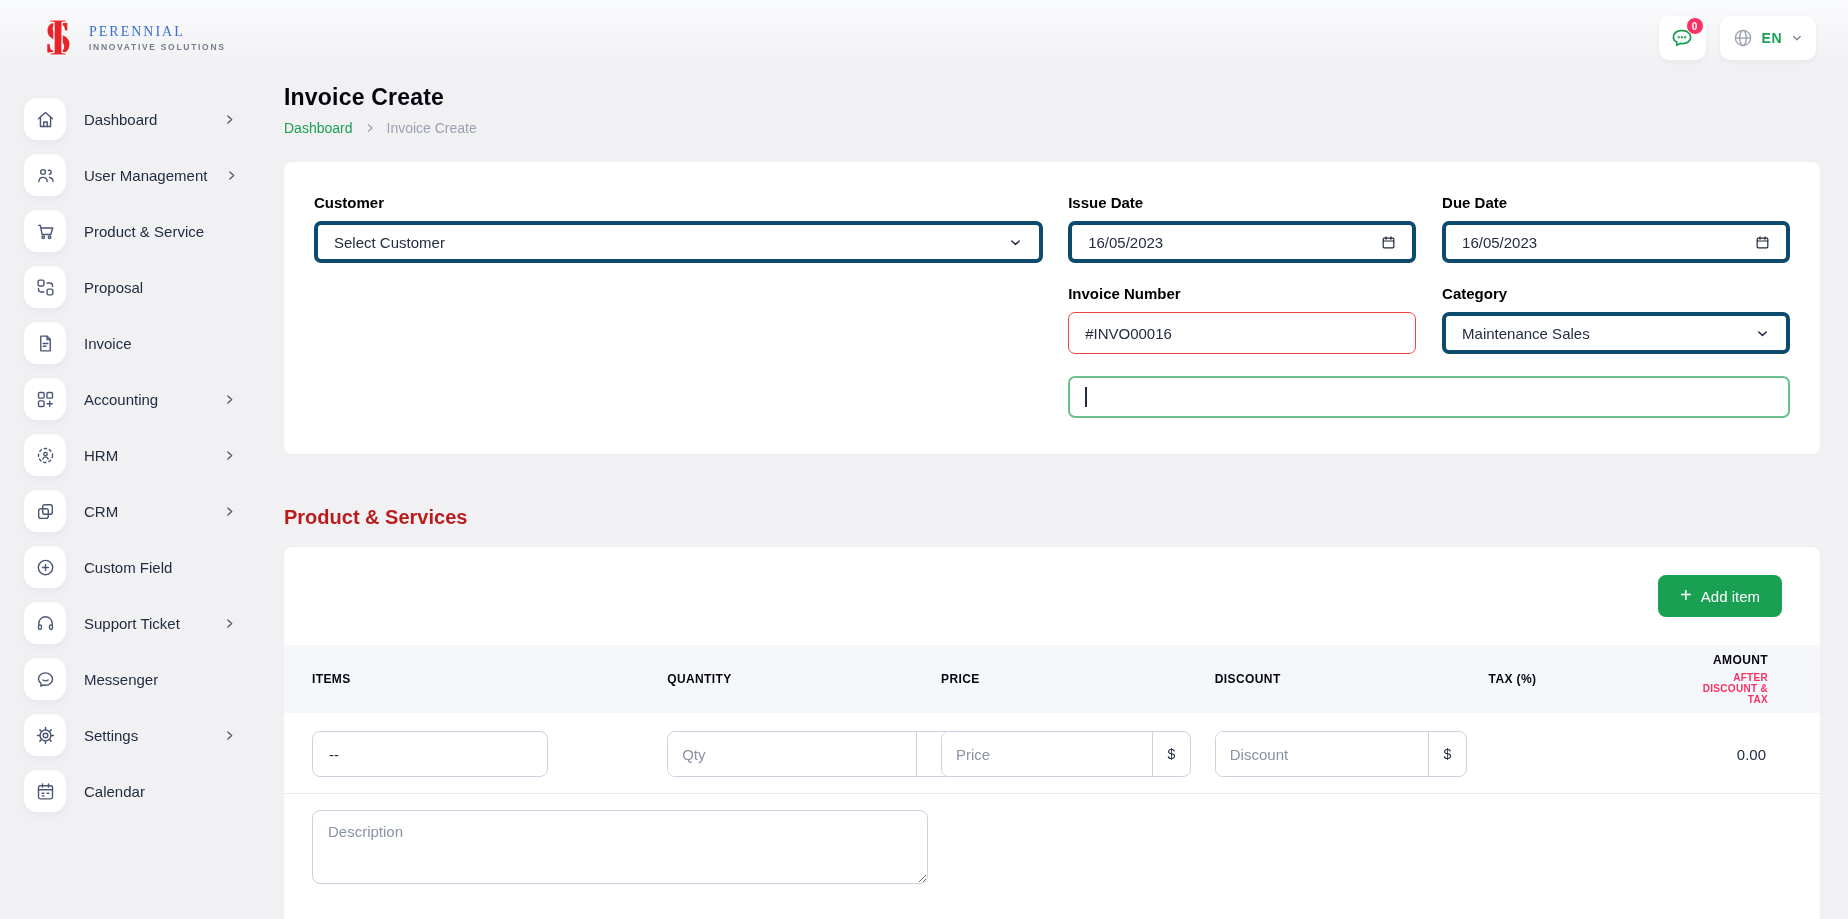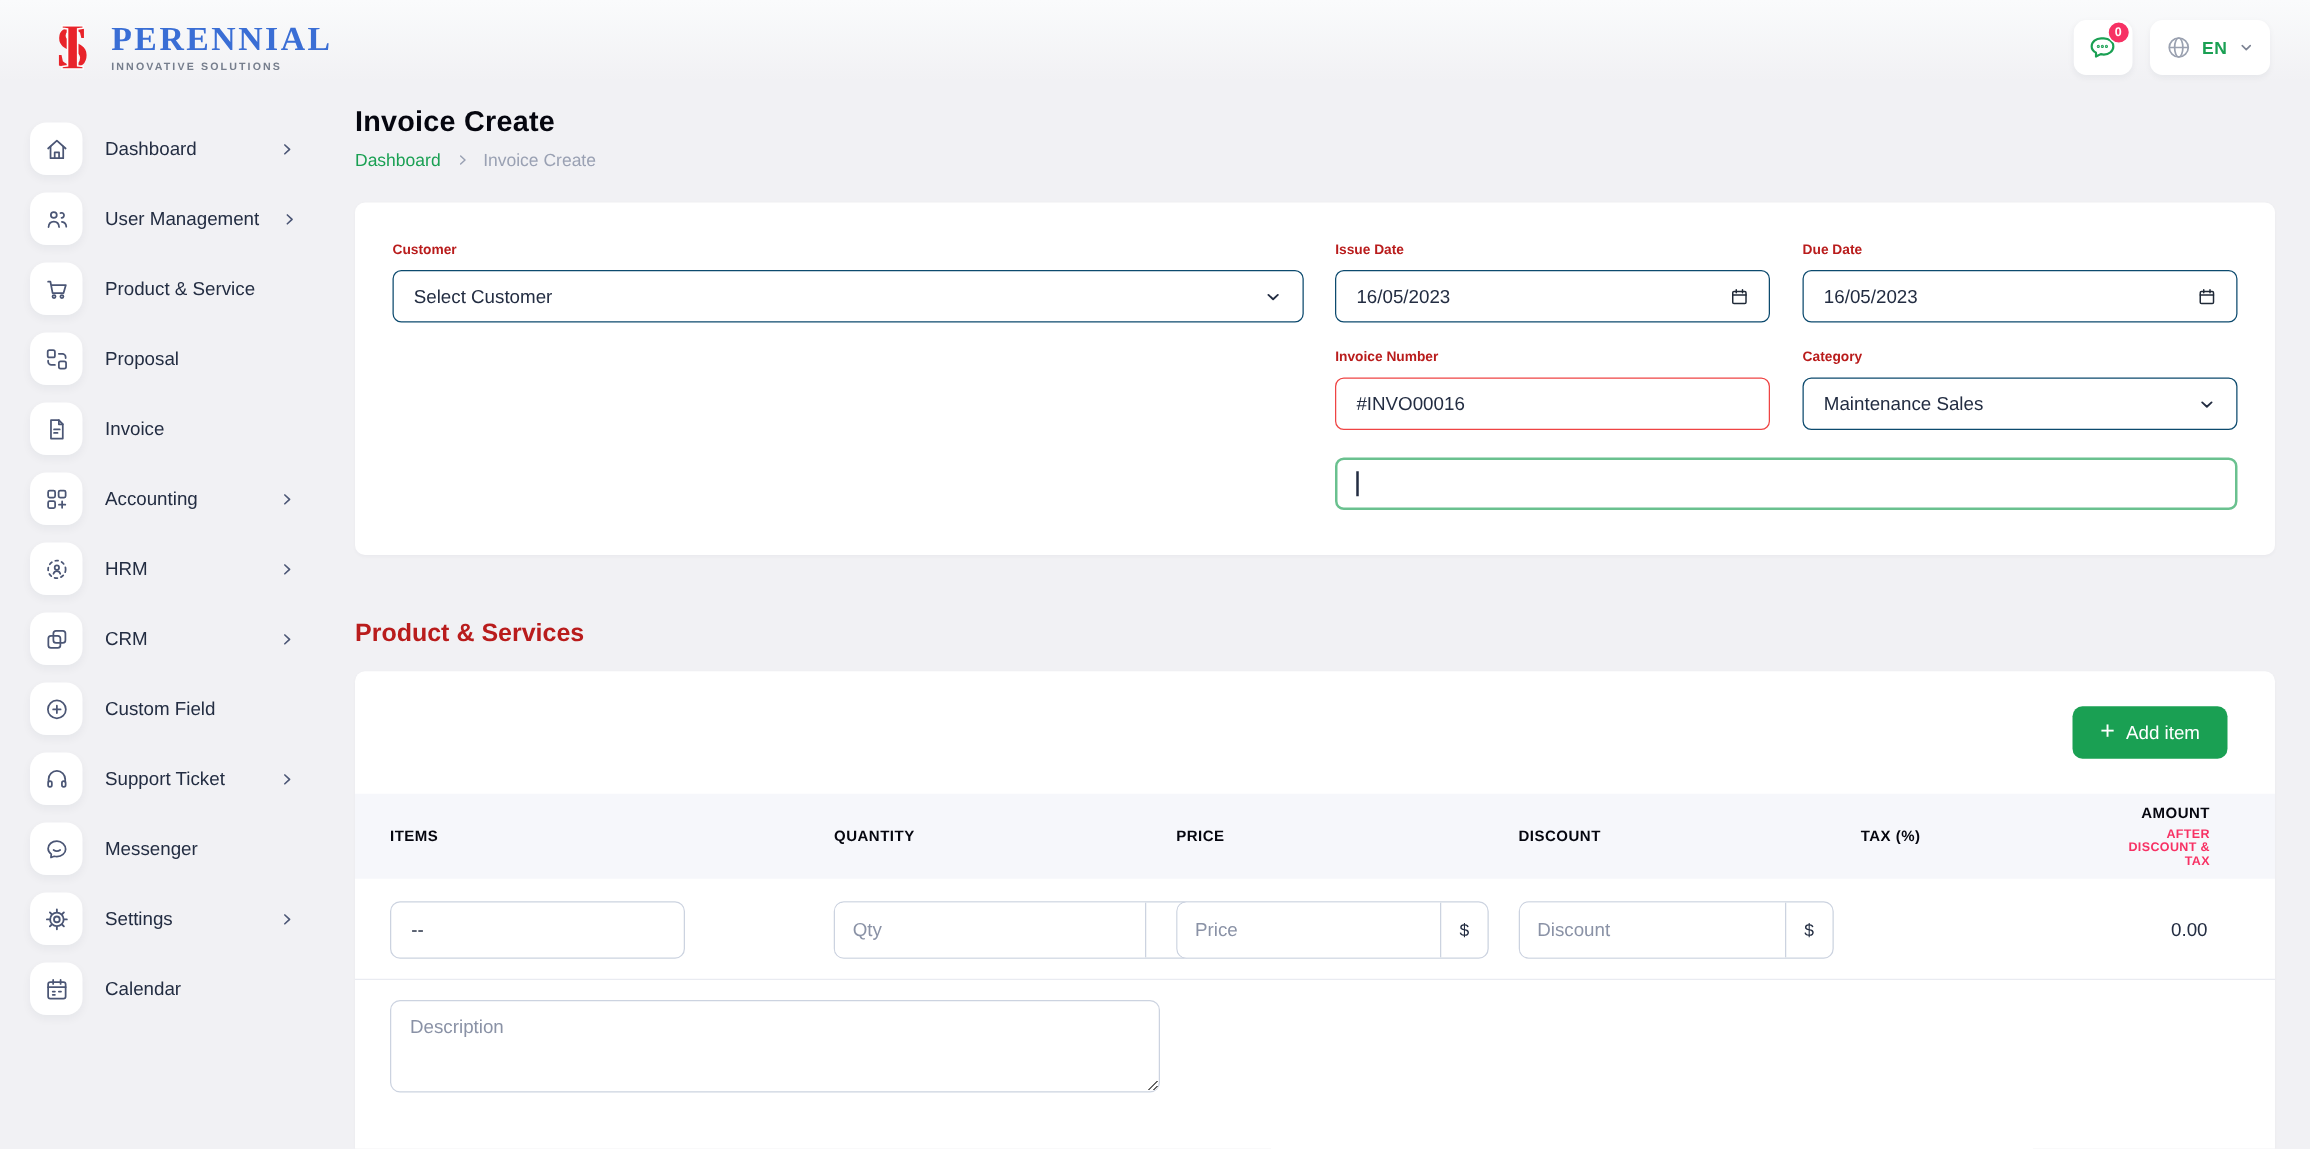--- a/index.html
+++ b/index.html
@@ -5,21 +5,21 @@
   * { box-sizing: border-box; margin: 0; padding: 0; }
   html,body { font-family: "Liberation Sans", sans-serif; background:#f1f1f4; }
   .app { position:relative; width:1848px; height:919px; overflow:hidden; background:#f1f1f4; }
 
   
   .header { position:absolute; top:0; left:0; width:100%; height:66px;
     display:flex; align-items:center; justify-content:space-between; padding:10px 32px 0 30px;
     background:linear-gradient(180deg,#fafbfc 0%, rgba(250,251,252,0) 100%); }
   .logo { display:flex; align-items:center; gap:3px; }
   .logo-mark { width:56px; height:48px; }
-  .brand-name { font-family:"Liberation Serif", serif; font-size:27px; font-weight:700;
+  .brand-name { font-family:"Liberation Serif", serif; font-size:14px; font-weight:400;
     letter-spacing:2px; color:#3a6ed5; line-height:1; }
   .brand-tagline { font-size:8.5px; font-weight:700; letter-spacing:1.7px; color:#767e8d; margin-top:3px; }
   .header-actions { display:flex; align-items:center; gap:14px; }
   .icon-pill { background:#fff; border:none; border-radius:10px; height:44px;
     display:flex; align-items:center; justify-content:center;
     box-shadow:0 2px 5px rgba(25,35,65,.05); cursor:pointer; font-family:inherit; }
   .chat-pill { width:47px; position:relative; }
   .chat-badge { position:absolute; top:1px; right:2px; min-width:18px; height:18px; padding:0 4px;
     border-radius:50%; background:#f73164; color:#fff; font-size:10px; font-weight:700;
     display:flex; align-items:center; justify-content:center; border:1.5px solid #fff; }
@@ -40,22 +40,22 @@
   .main { position:absolute; left:284px; top:84px; width:1536px; }
   .page-title { font-size:23px; font-weight:700; color:#05060f; letter-spacing:.2px; }
   .breadcrumb { display:flex; align-items:center; gap:11px; margin-top:9px; font-size:14px; }
   .bc-link { color:#1aa053; text-decoration:none; cursor:pointer; }
   .bc-current { color:#9aa1b3; }
 
   .card { background:#fff; border-radius:8px; box-shadow:0 1px 3px rgba(25,35,65,.03); }
 
   .form-card { margin-top:26px; padding:32px 30px 36px; display:grid;
     grid-template-columns:49.4% 1fr; column-gap:25px; }
-  .field label { display:block; font-size:11px; font-weight:600; color:#b91c1c; margin-bottom:10px; }
-  .control { height:42px; width:100%; border:1px solid #0c4a6e; border-radius:7px; background:#fff;
+  .field label { display:block; font-size:15px; font-weight:600; color:#000000; margin-bottom:10px; }
+  .control { height:42px; width:100%; border:4px solid #0c4a6e; border-radius:7px; background:#fff;
     display:flex; align-items:center; padding:0 16px; font-size:15px; color:#232d42; }
   .select { justify-content:space-between; cursor:pointer; }
   .select svg { width:15px; height:15px; flex:none; }
   input.text-control { height:42px; width:100%; border:1px solid #ef4444; border-radius:7px;
     padding:0 16px; font-size:15px; color:#232d42; font-family:inherit; outline:none; }
   .date-control { justify-content:space-between; cursor:pointer; }
   .date-control svg { width:15px; height:15px; flex:none; cursor:pointer; }
   .form-right { display:grid; grid-template-columns:1fr 1fr; column-gap:26px; row-gap:22px; align-content:start; }
   .span2 { grid-column:1 / -1; }
   .summary-box { border:2px solid rgba(26,160,83,.65); border-radius:7px; height:42px;

